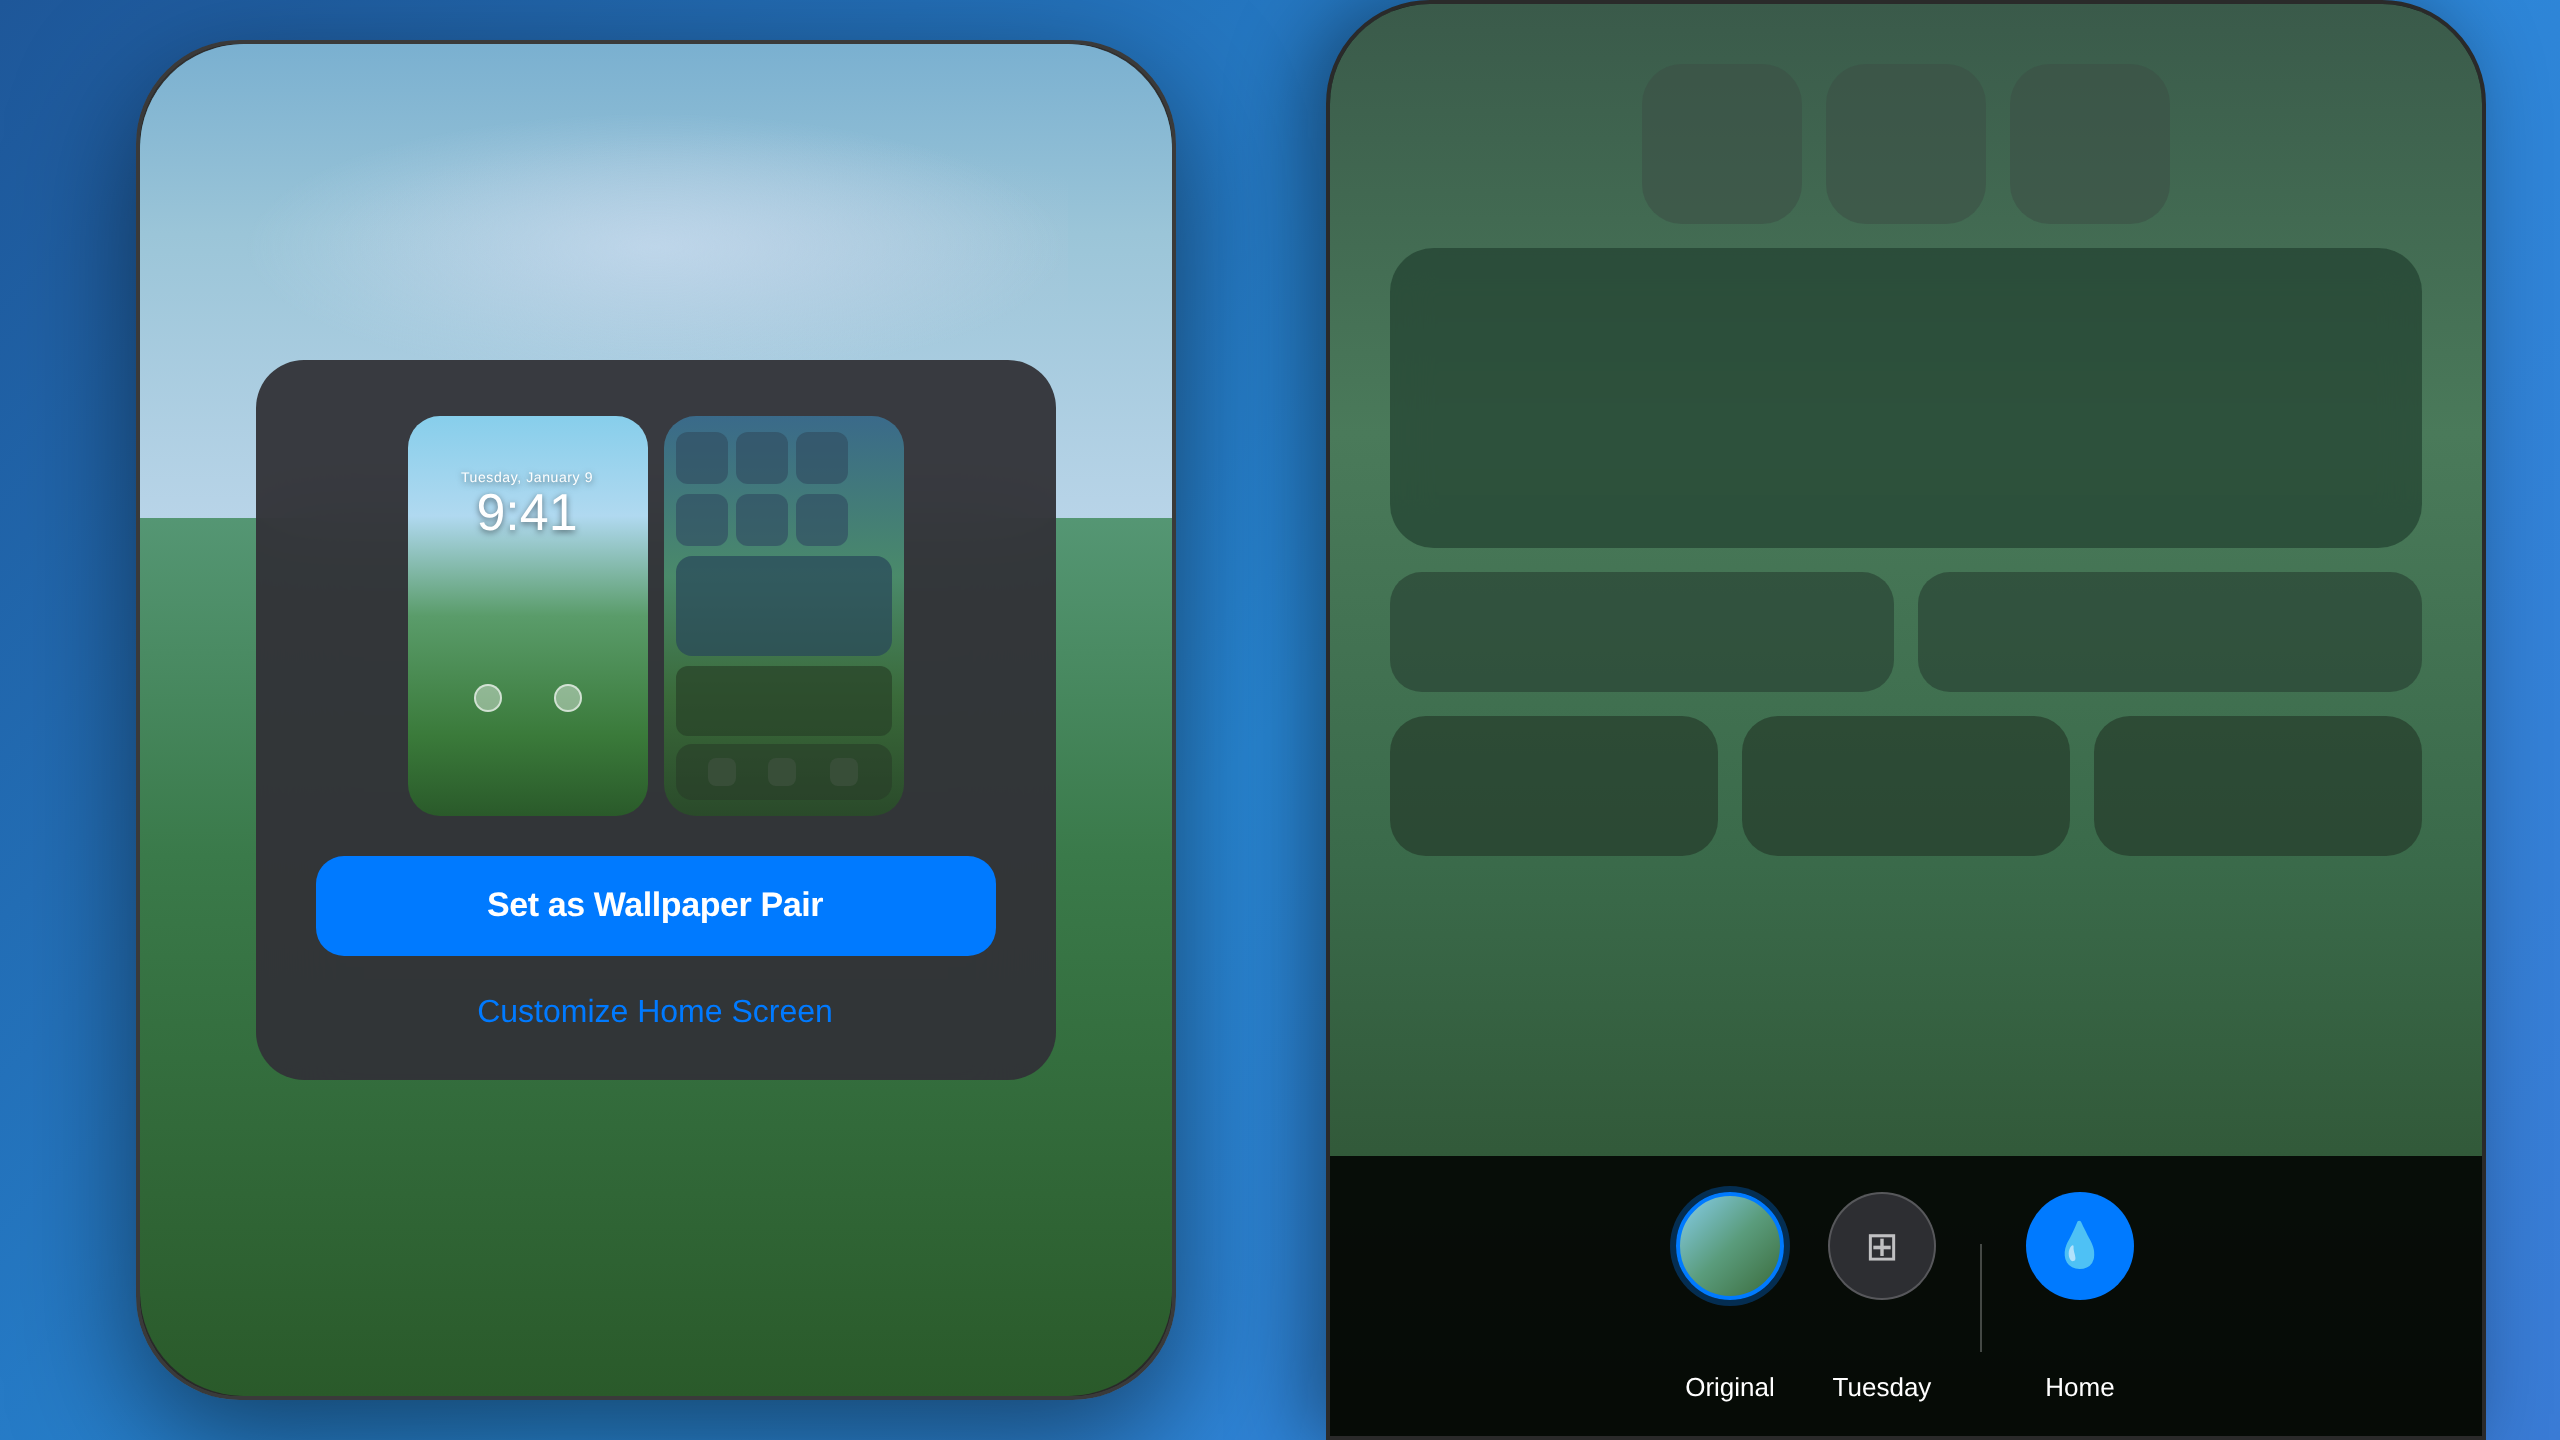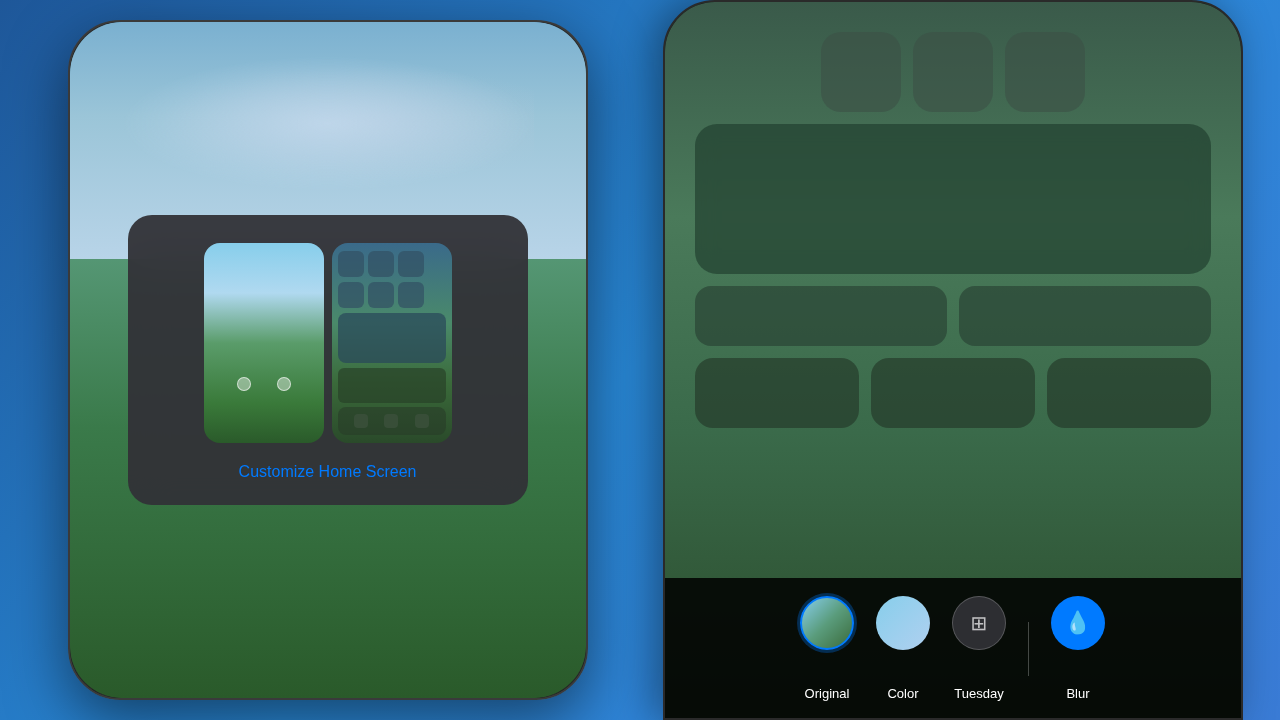--- a/index.html
+++ b/index.html
@@ -443,20 +443,24 @@
 
   <div class="phone-left">
     <div class="phone-left-bg"></div>
     <div class="phone-left-side-btn"></div>
 
     <div class="dialog-overlay">
 
       <div class="wallpaper-pair">
 
         <div class="lock-screen-preview">
+          <div class="lock-screen-time">
+            <div class="lock-date-text">Tuesday, January 9</div>
+            <div class="lock-time-text">9:41</div>
+          </div>
           <div class="lock-icons">
             <div class="lock-icon-dot"></div>
             <div class="lock-icon-dot"></div>
           </div>
         </div>
 
         <div class="home-screen-preview">
           <div class="home-widgets">
             <div class="home-widget-row">
               <div class="home-widget-sm"></div>
@@ -477,20 +481,21 @@
           </div>
           <div class="home-dock">
             <div class="home-dock-icon"></div>
             <div class="home-dock-icon"></div>
             <div class="home-dock-icon"></div>
           </div>
         </div>
 
       </div>
 
+      <button class="set-wallpaper-btn">Set as Wallpaper Pair</button>
 
       <button class="customize-link">Customize Home Screen</button>
 
     </div>
   </div>
 
   <div class="phone-right">
     <div class="phone-right-bg"></div>
 
     <div class="right-screen-content">
@@ -513,40 +518,36 @@
 
     <div class="right-bottom-bar">
       <div class="wallpaper-options">
 
         <div class="wallpaper-option">
           <div class="option-circle original">
           </div>
           <span class="option-label">Original</span>
         </div>
 
-        <div class="wallpaper-option">
-          <div class="option-circle color"></div>
-          <span class="option-label">Color</span>
-        </div>
 
 
         <div class="wallpaper-option">
           <div class="option-circle photos">
             <span class="photos-icon">⊞</span>
           </div>
           <span class="option-label">Tuesday</span>
         </div>
 
         <div class="divider-line"></div>
 
         <div class="wallpaper-option">
           <div class="option-circle blur">
             <span class="blur-drop">💧</span>
           </div>
-          <span class="option-label">Blur</span>
+          <span class="option-label">Home</span>
         </div>
 
       </div>
     </div>
 
   </div>
 
 </div>
 
 </body></html>

